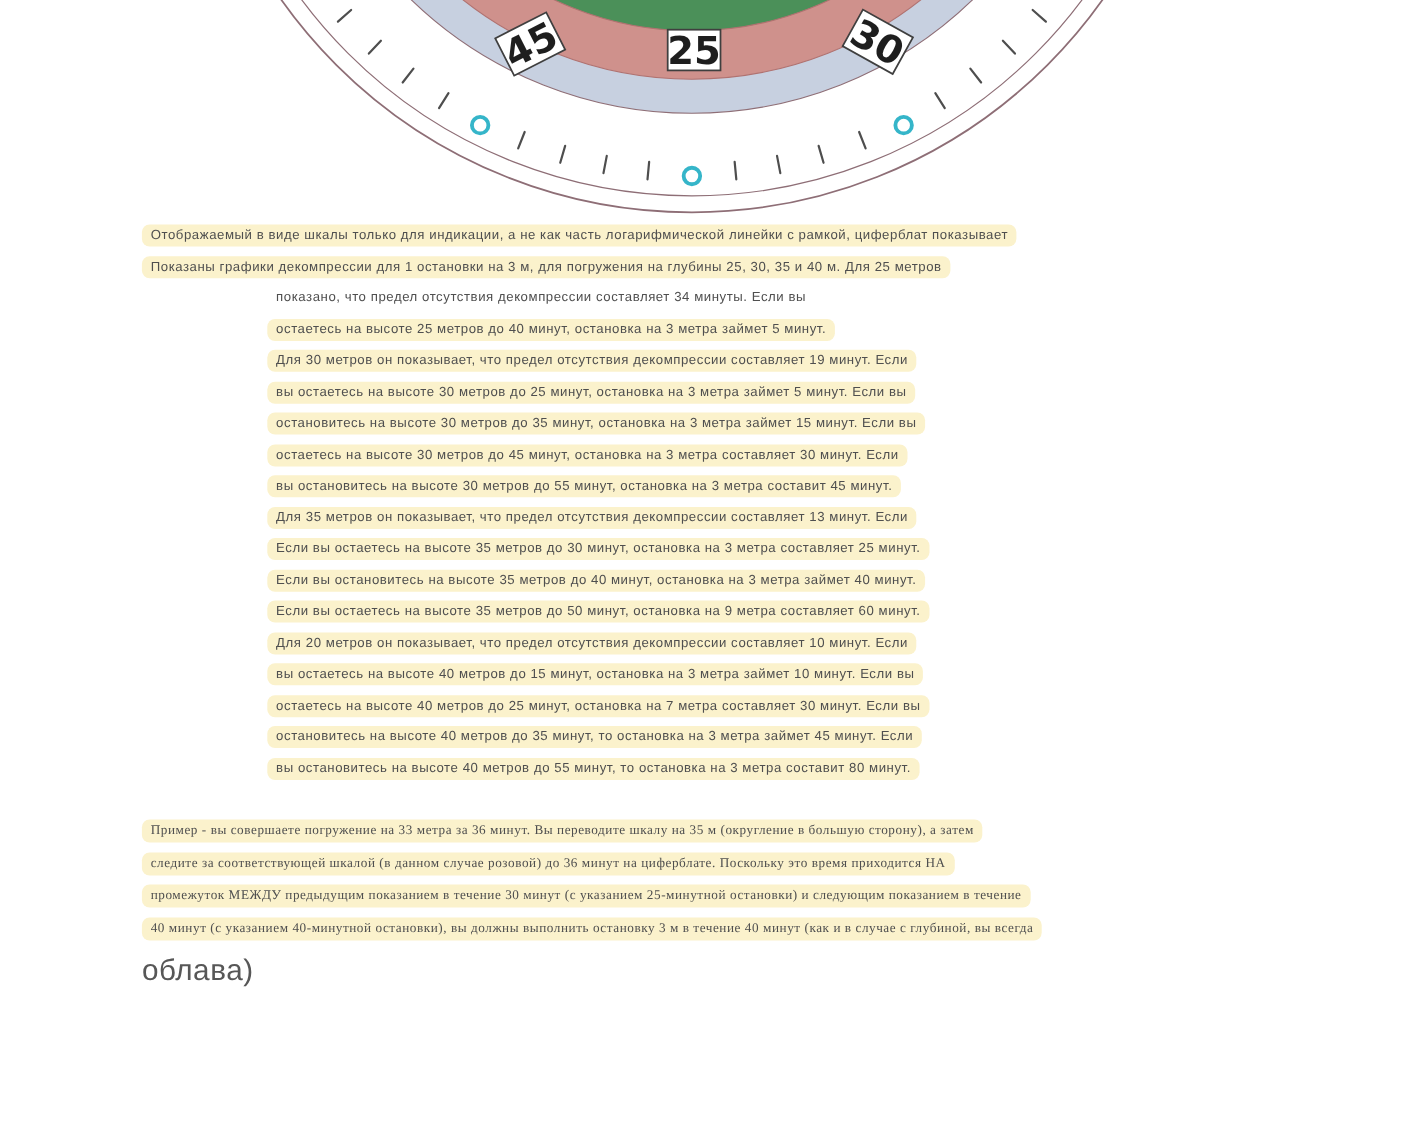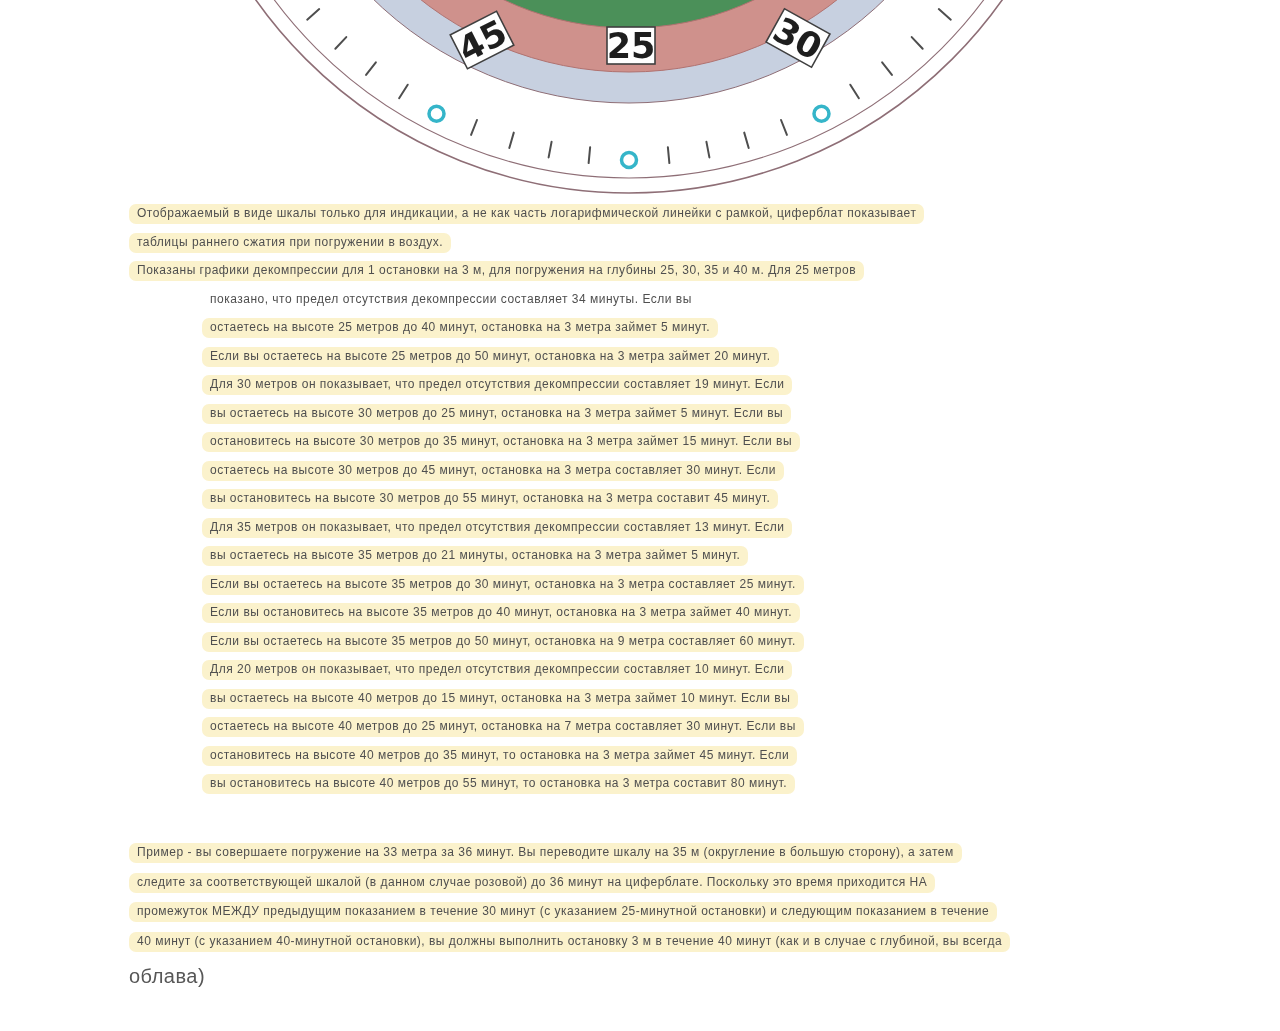--- a/index.html
+++ b/index.html
@@ -10,25 +10,25 @@
   }
   .page { position:relative; width:1280px; height:1031px; }
   .dial-wrap { width:1280px; height:200px; overflow:hidden; }
   .content { padding-left:129px; padding-right:30px; }
   .tl { height:28.5px; display:flex; align-items:center; white-space:nowrap; }
   .hl {
     background:var(--hl); border-radius:7px; padding:2px 8px 4px;
     font-size:12px; letter-spacing:0.5px; color:var(--txt);
   }
   .hl.no-hl { background:transparent; }
-  .indent { margin-left:73px; }
-  .p3 { margin-top:40px; }
+  .indent { margin-left:114px; }
+  .p3 { margin-top:28px;font-family:Liberation Serif, serif; }
   .p3 .tl { height:29.5px; }
   .tail {
-    font-size:20px; color:#575757; margin-top:8px; letter-spacing:0.5px;
+    font-size:27px; color:#575757; margin-top:8px; letter-spacing:0.5px;
   }
   .boxnum {
     font-family:"DejaVu Sans","Liberation Sans",sans-serif;
     font-size:35px; font-weight:600; fill:#1e1e1e;
   }
 </style>
 </head>
 <body style="--hl: #fbf2cc; --txt: #4f4f4f;">
 
 <div class="page">
@@ -79,59 +79,50 @@
       </g>
     </svg>
   </div>
 
   <div class="content">
 
     <div class="para">
         <div class="tl">
         <span class="hl">Отображаемый в виде шкалы только для индикации, а не как часть логарифмической линейки с рамкой, циферблат показывает</span>
       </div>
-        <div class="tl">
-        <span class="hl">таблицы раннего сжатия при погружении в воздух.</span>
-      </div>
       </div>
 
     <div class="tl">
       <span class="hl">Показаны графики декомпрессии для 1 остановки на 3 м, для погружения на глубины 25, 30, 35 и 40 м. Для 25 метров</span>
     </div>
 
     <div class="indent">
         <div class="tl">
         <span class="hl no-hl">показано, что предел отсутствия декомпрессии составляет 34 минуты. Если вы</span>
       </div>
         <div class="tl">
         <span class="hl">остаетесь на высоте 25 метров до 40 минут, остановка на 3 метра займет 5 минут.</span>
-      </div>
-        <div class="tl">
-        <span class="hl">Если вы остаетесь на высоте 25 метров до 50 минут, остановка на 3 метра займет 20 минут.</span>
       </div>
         <div class="tl">
         <span class="hl">Для 30 метров он показывает, что предел отсутствия декомпрессии составляет 19 минут. Если</span>
       </div>
         <div class="tl">
         <span class="hl">вы остаетесь на высоте 30 метров до 25 минут, остановка на 3 метра займет 5 минут. Если вы</span>
       </div>
         <div class="tl">
         <span class="hl">остановитесь на высоте 30 метров до 35 минут, остановка на 3 метра займет 15 минут. Если вы</span>
       </div>
         <div class="tl">
         <span class="hl">остаетесь на высоте 30 метров до 45 минут, остановка на 3 метра составляет 30 минут. Если</span>
       </div>
         <div class="tl">
         <span class="hl">вы остановитесь на высоте 30 метров до 55 минут, остановка на 3 метра составит 45 минут.</span>
       </div>
         <div class="tl">
         <span class="hl">Для 35 метров он показывает, что предел отсутствия декомпрессии составляет 13 минут. Если</span>
-      </div>
-        <div class="tl">
-        <span class="hl">вы остаетесь на высоте 35 метров до 21 минуты, остановка на 3 метра займет 5 минут.</span>
       </div>
         <div class="tl">
         <span class="hl">Если вы остаетесь на высоте 35 метров до 30 минут, остановка на 3 метра составляет 25 минут.</span>
       </div>
         <div class="tl">
         <span class="hl">Если вы остановитесь на высоте 35 метров до 40 минут, остановка на 3 метра займет 40 минут.</span>
       </div>
         <div class="tl">
         <span class="hl">Если вы остаетесь на высоте 35 метров до 50 минут, остановка на 9 метра составляет 60 минут.</span>
       </div>

